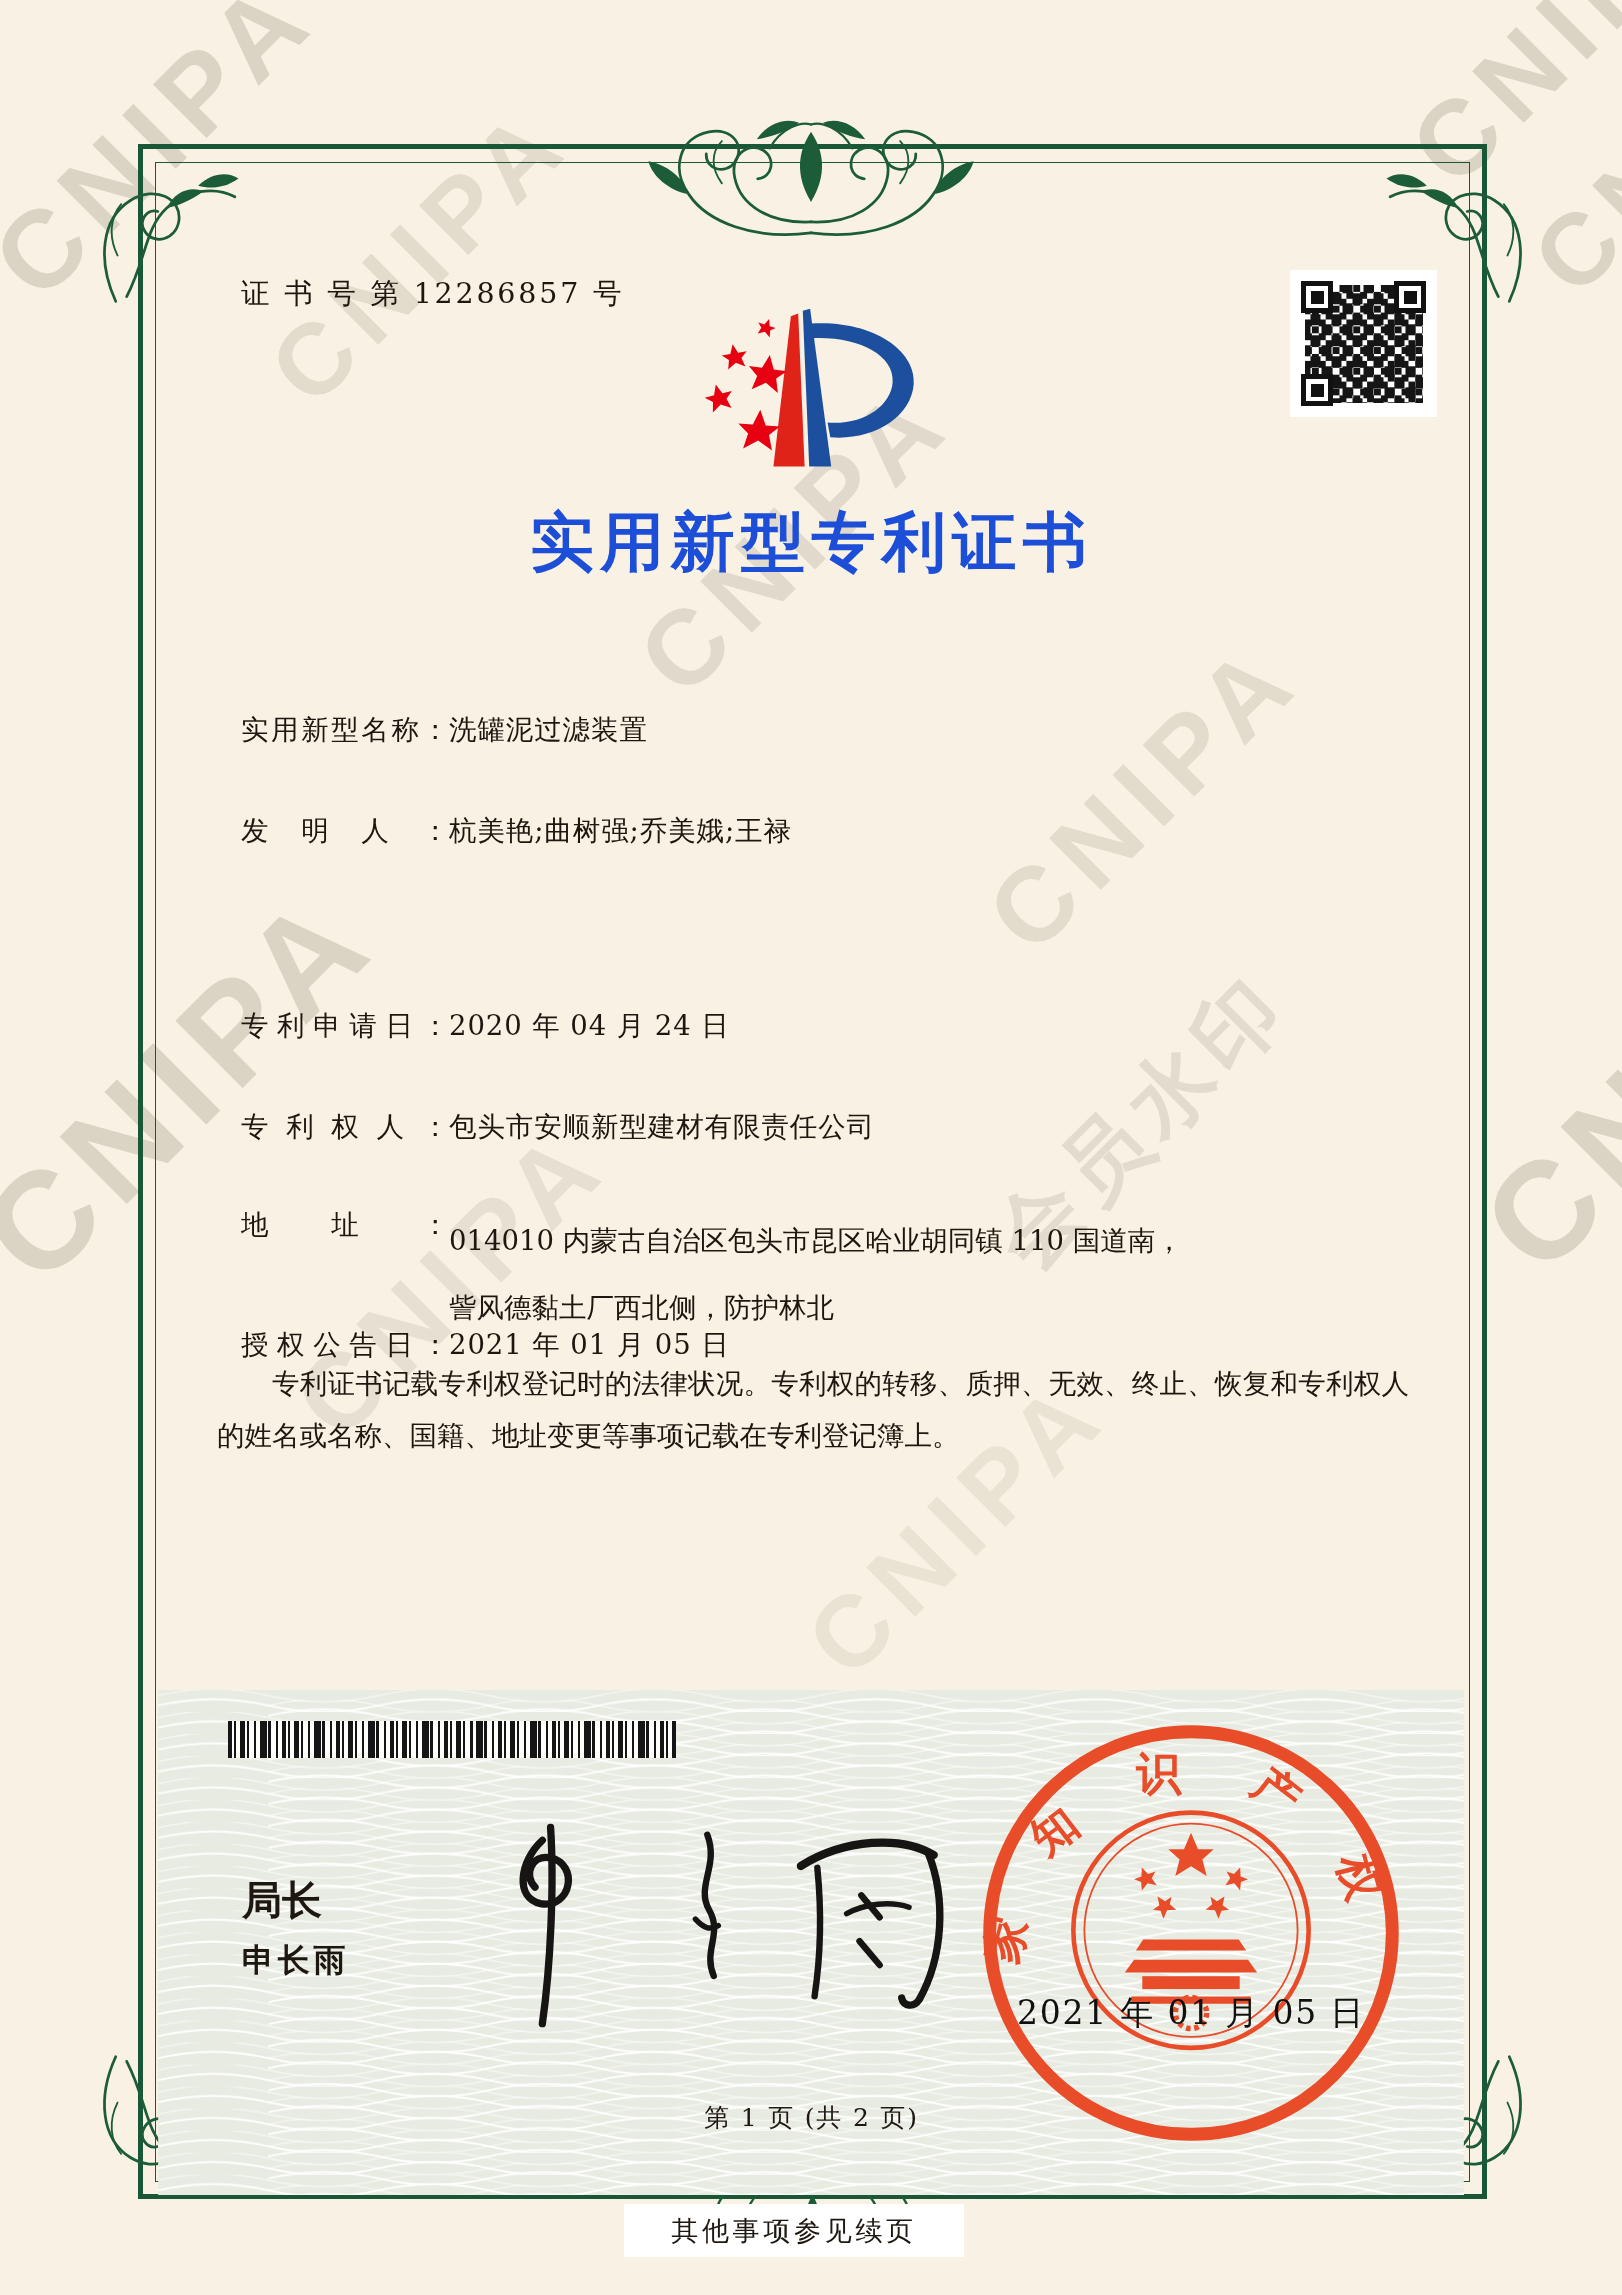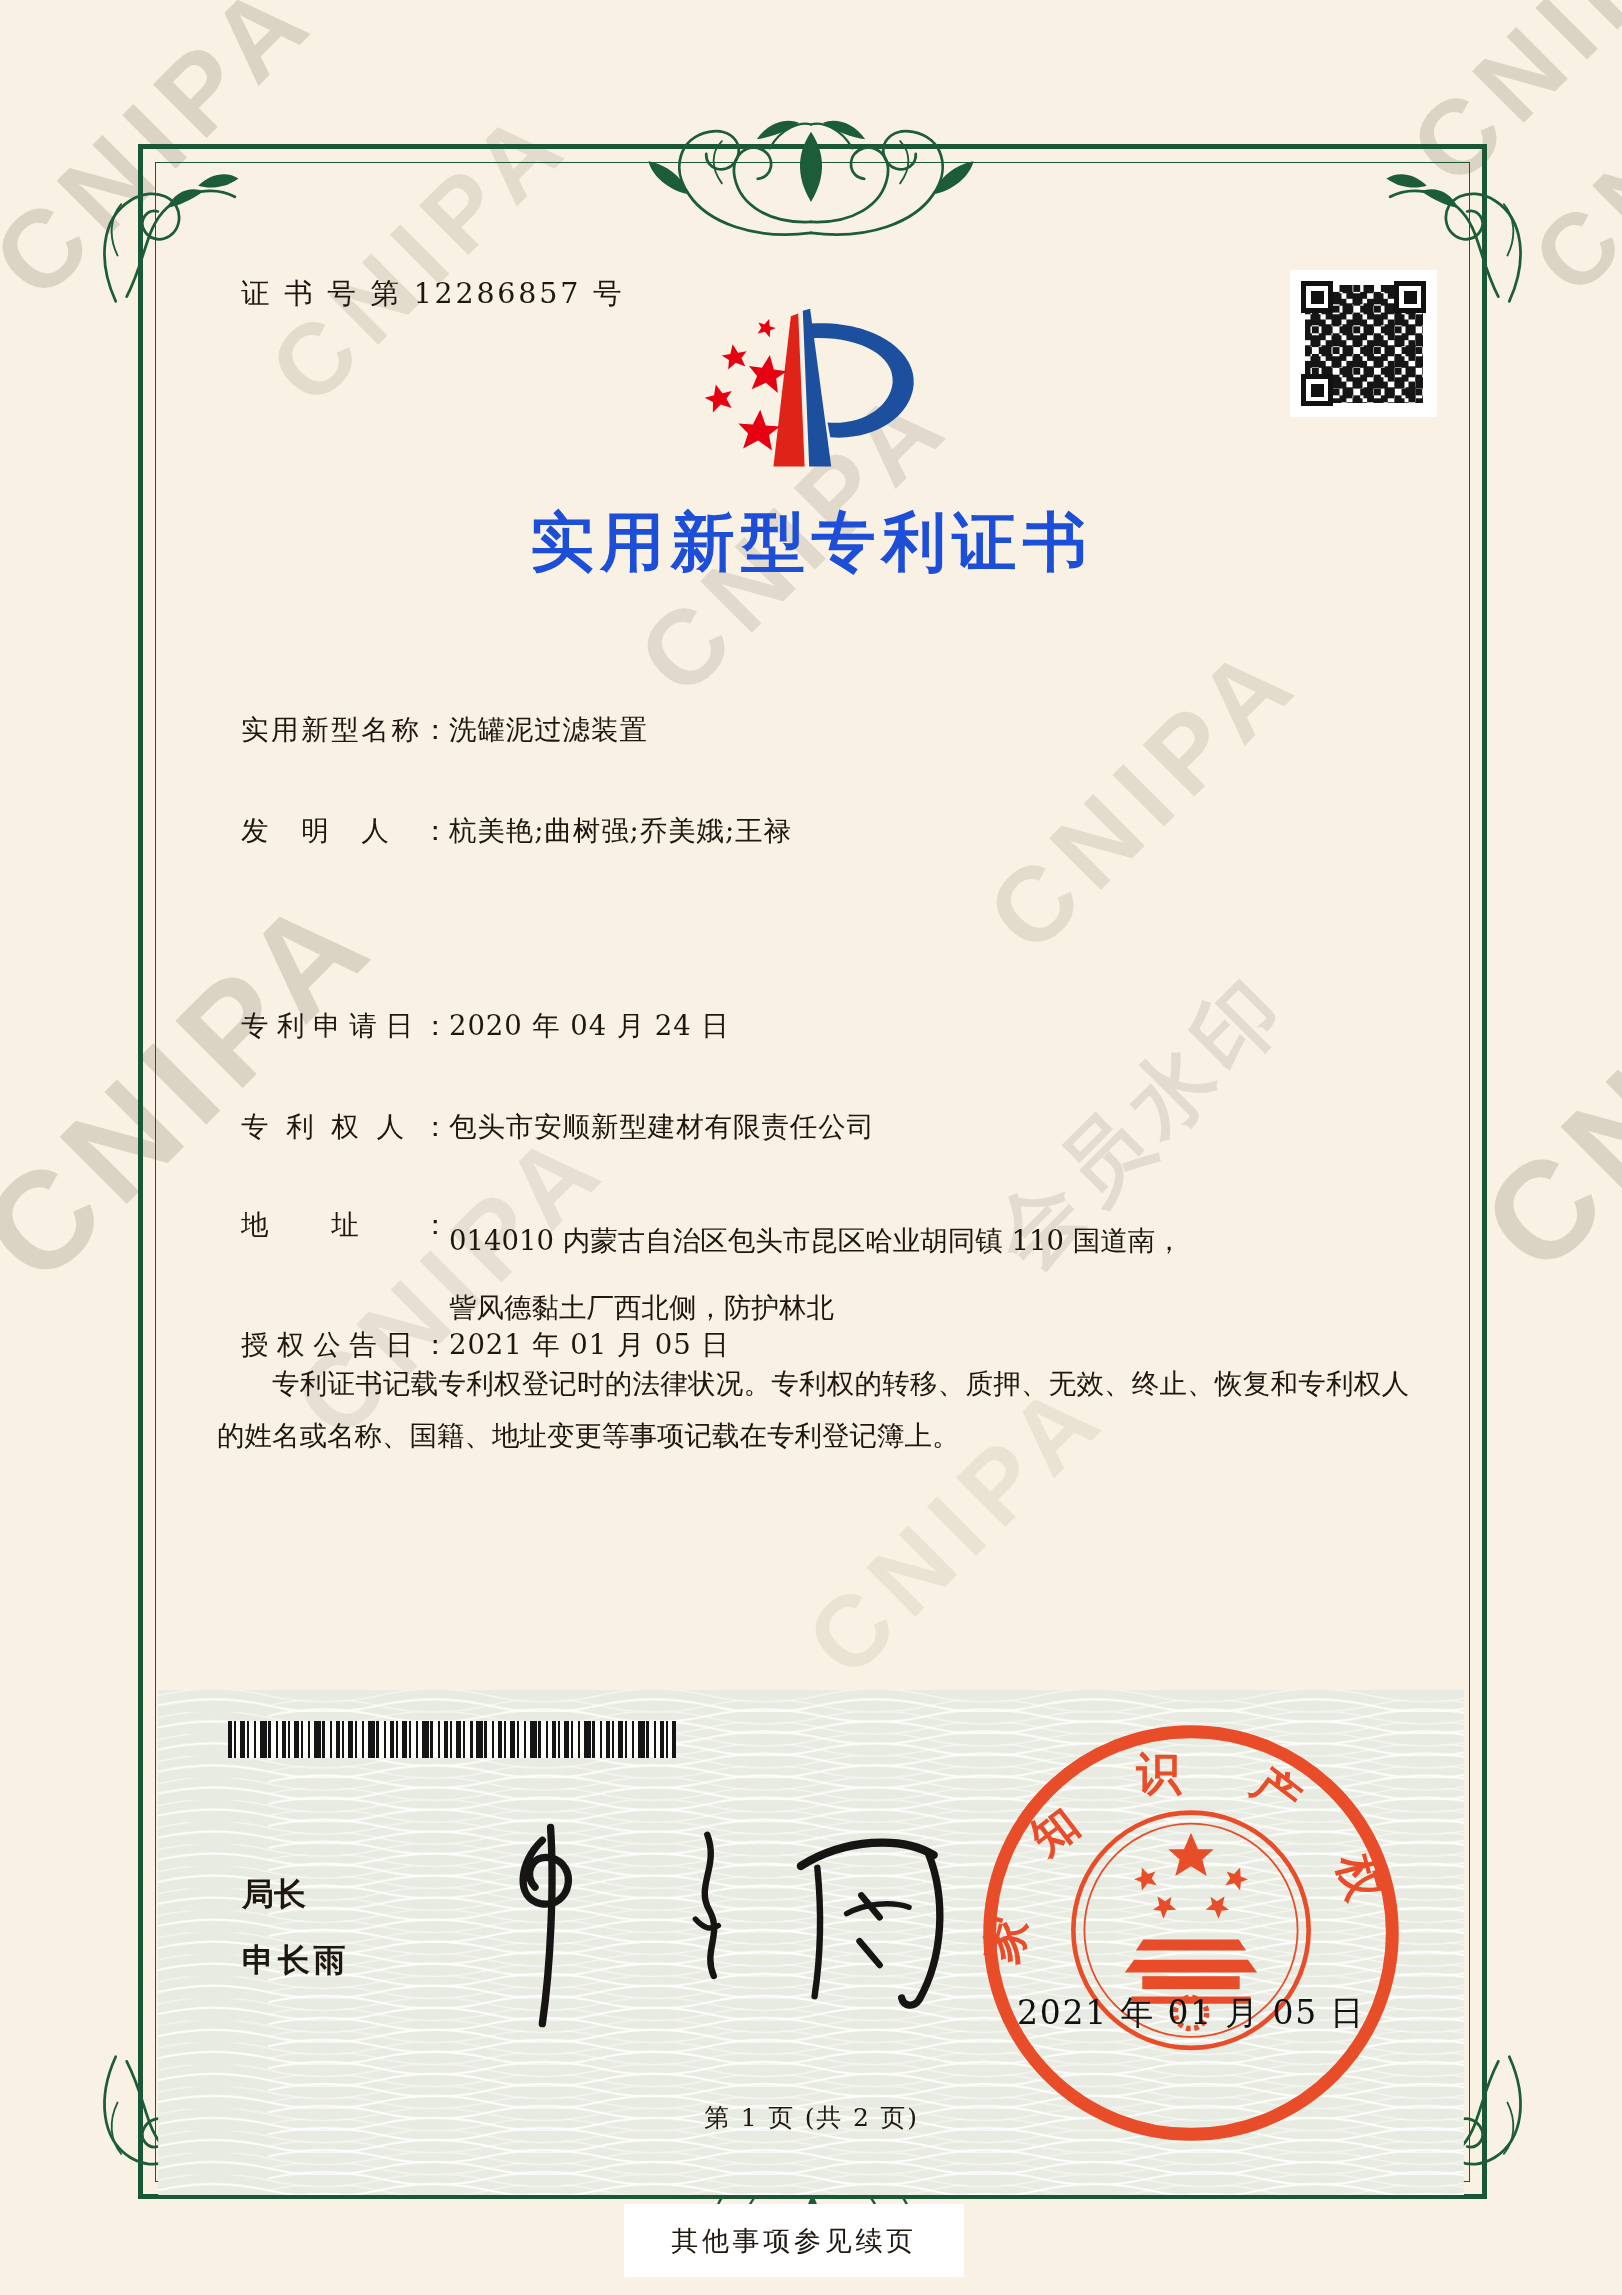--- a/index.html
+++ b/index.html
@@ -73,36 +73,36 @@
   .wavezone{position:absolute;left:158px;top:1690px;width:1306px;height:505px;}
   .barcode{
     position:absolute;left:228px;top:1721px;width:448px;height:37px;
     background:
       repeating-linear-gradient(90deg,
         #151515 0 3.7px,#fdfdfa 3.7px 6.4px,#151515 6.4px 8.3px,#fdfdfa 8.3px 12px,
         #151515 12px 17.4px,#fdfdfa 17.4px 19px,#151515 19px 21px,#fdfdfa 21px 26px,
         #151515 26px 28.5px,#fdfdfa 28.5px 32px,#151515 32px 39px,#fdfdfa 39px 40px,
         #151515 40px 43px,#fdfdfa 43px 48px,#151515 48px 50px,#fdfdfa 50px 54px);
   }
-  .director-label{position:absolute;left:242px;top:1873px;font-size:32px;font-weight:600;
+  .director-label{position:absolute;left:242px;top:1873px;font-size:40px;font-weight:600;
     font-family:"Liberation Sans","DejaVu Sans",sans-serif;}
   .director-name{position:absolute;left:242px;top:1939px;font-size:32px;font-weight:600;
     font-family:"Liberation Sans","DejaVu Sans",sans-serif;letter-spacing:3.7px;}
   .sig{position:absolute;left:432px;top:1811px;}
 
   .seal{position:absolute;left:975px;top:1717px;}
   .seal-date{
     position:absolute;left:975px;top:1991px;width:432px;text-align:center;
     font-size:33px;color:#10100f;letter-spacing:1.8px;z-index:5;
   }
 
   .page-no{position:absolute;left:0;right:0;top:2101px;text-align:center;font-size:25px;letter-spacing:1.8px;}
 
   .note-box{
-    position:absolute;left:624px;top:2204px;width:340px;height:73px;background:#ffffff;
+    position:absolute;left:624px;top:2204px;width:340px;height:53px;background:#ffffff;
     display:flex;align-items:center;justify-content:center;
   }
   .note-text{font-size:27px;letter-spacing:3.7px;}
 </style>
 </head>
 <body>
 
 <div id="page">
 
   <div class="wm" style="left:-46px;top:73px;font-size:110px;">CNIPA</div>

